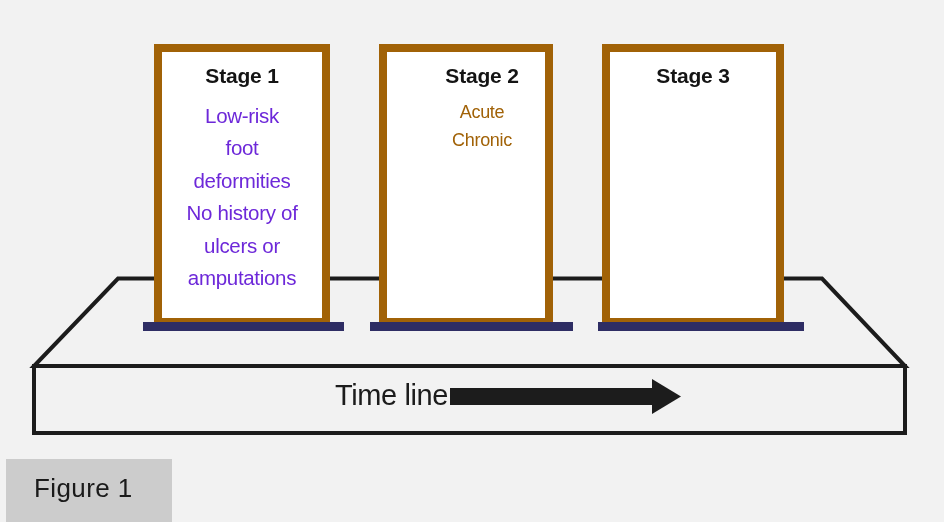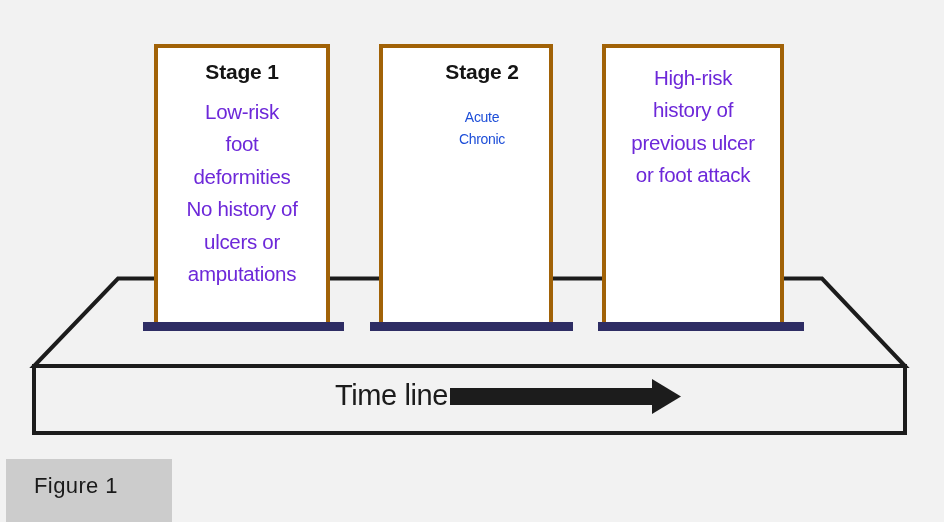--- a/index.html
+++ b/index.html
@@ -22,21 +22,21 @@
   .svg-layer {
     position: absolute;
     left: 0;
     top: 0;
     width: 944px;
     height: 522px;
   }
   .stage-box {
     position: absolute;
     background: #ffffff;
-    border: 4px solid #a16207;
+    border: 8px solid #a16207;
     box-sizing: border-box;
     z-index: 3;
     text-align: center;
   }
   .stage-title {
     font-weight: bold;
     font-size: 21px;
     color: #141414;
     line-height: 1.0;
     margin-top: 13px;
@@ -44,24 +44,24 @@
   }
   .stage-body {
     font-size: 20.5px;
     color: #6d28d9;
     line-height: 1.58;
     margin-top: 14px;
     letter-spacing: -0.3px;
     white-space: pre-line;
   }
   .stage-body-2 {
-    font-size: 14px;
-    color: #1d4ed8;
+    font-size: 18px;
+    color: #a16207;
     line-height: 1.58;
-    margin-top: 24px;
+    margin-top: 12px;
     letter-spacing: -0.3px;
     white-space: pre-line;
   }
   .blue-bar {
     position: absolute;
     height: 9px;
     z-index: 4;
   }
   .timeline-label {
     position: absolute;
@@ -78,21 +78,21 @@
     top: 459px;
     width: 166px;
     height: 63px;
     background: #cccccc;
     z-index: 6;
   }
   .figure-label span {
     position: absolute;
     left: 28px;
     top: 14px;
-    font-size: 22px;
+    font-size: 26px;
     color: #1a1a1a;
     letter-spacing: 0.4px;
   }
 </style>
 </head>
 <body>
 
 <div id="canvas">
 
   <svg class="svg-layer" viewBox="0 0 944 522" width="944" height="522">
@@ -123,24 +123,21 @@
 amputations</div>
   </div>
 
   <div class="stage-box" style="left:379px; top:44px; width:174px; height:282px;padding-left:32px;">
     <div class="stage-title">Stage 2</div>
     <div class="stage-body-2">Acute
 Chronic</div>
   </div>
 
   <div class="stage-box" style="left:602px; top:44px; width:182px; height:282px;">
-    <div class="stage-body">High-risk
-history of
-previous ulcer
-or foot attack</div>
+    <div class="stage-title">Stage 3</div>
   </div>
 
   <div class="timeline-label" style="left:291px; top:379px;">Time line</div>
 
   <div class="figure-label">
     <span>Figure 1</span>
   </div>
 
 </div>
 

